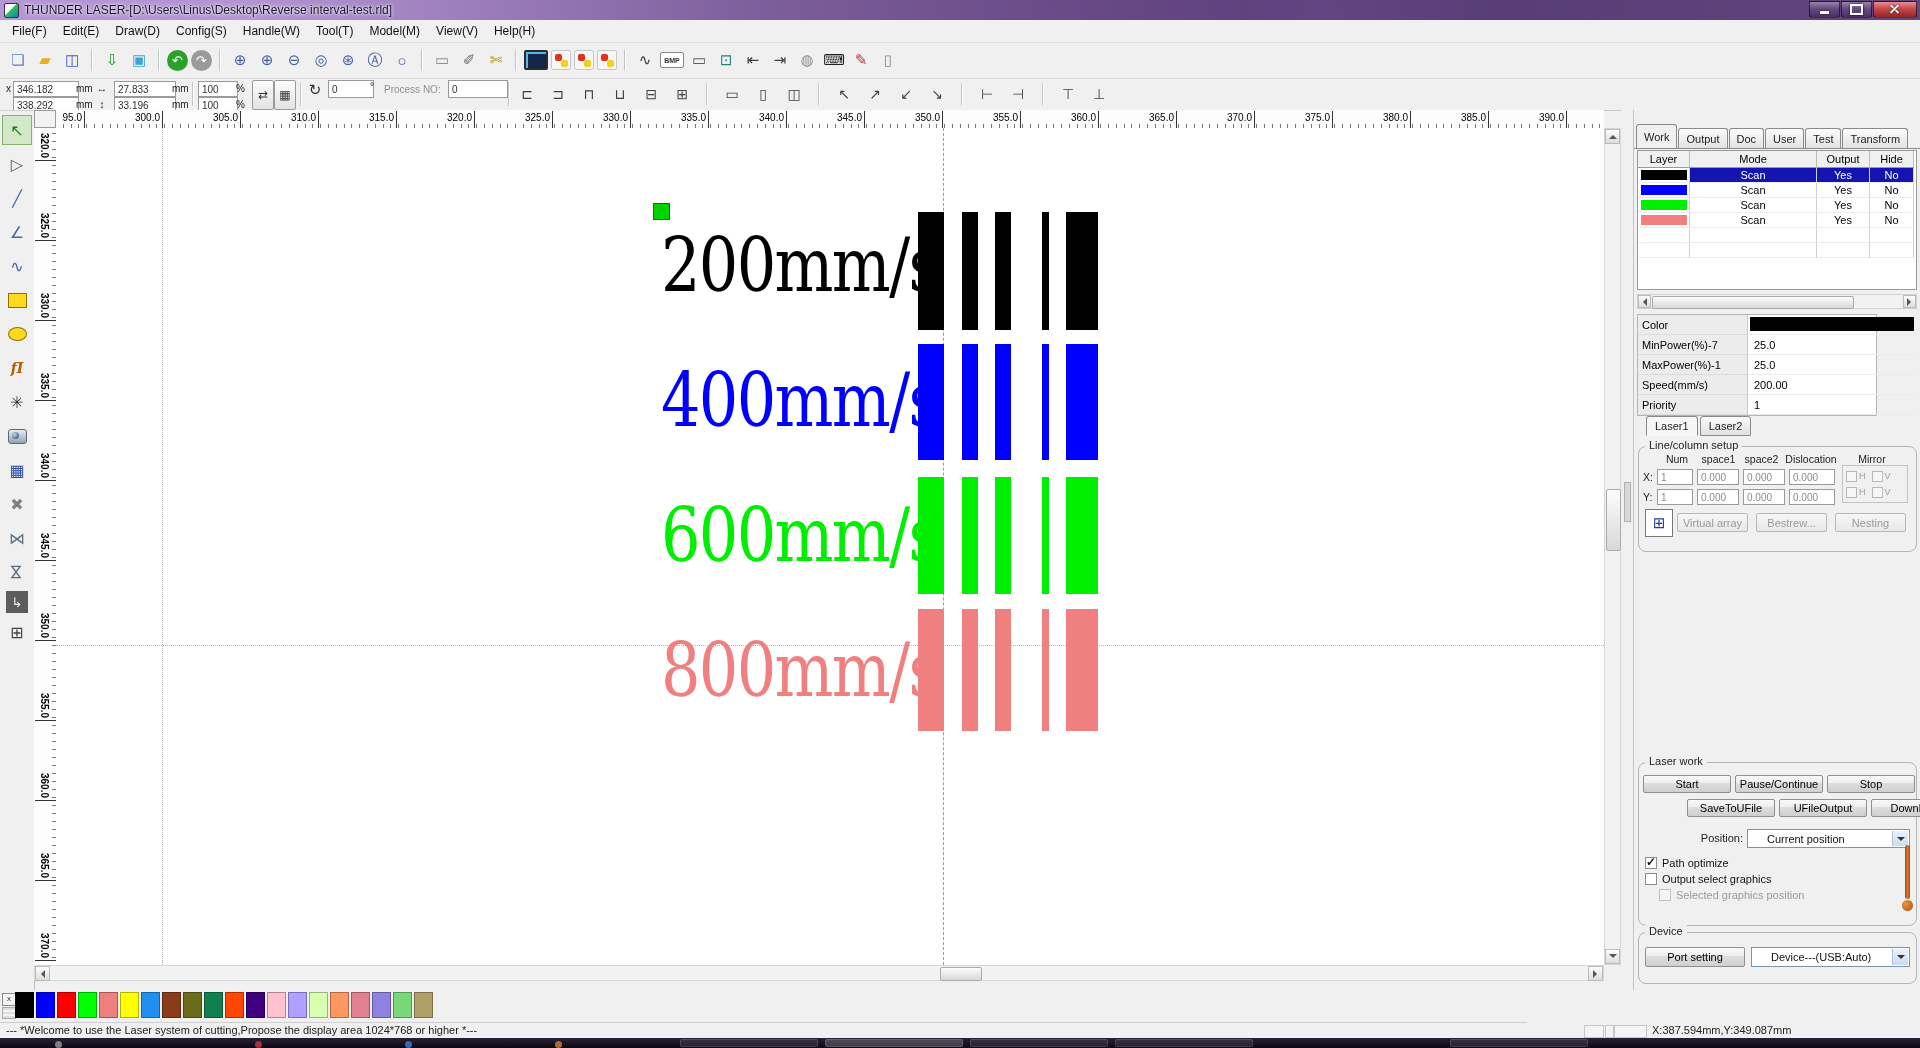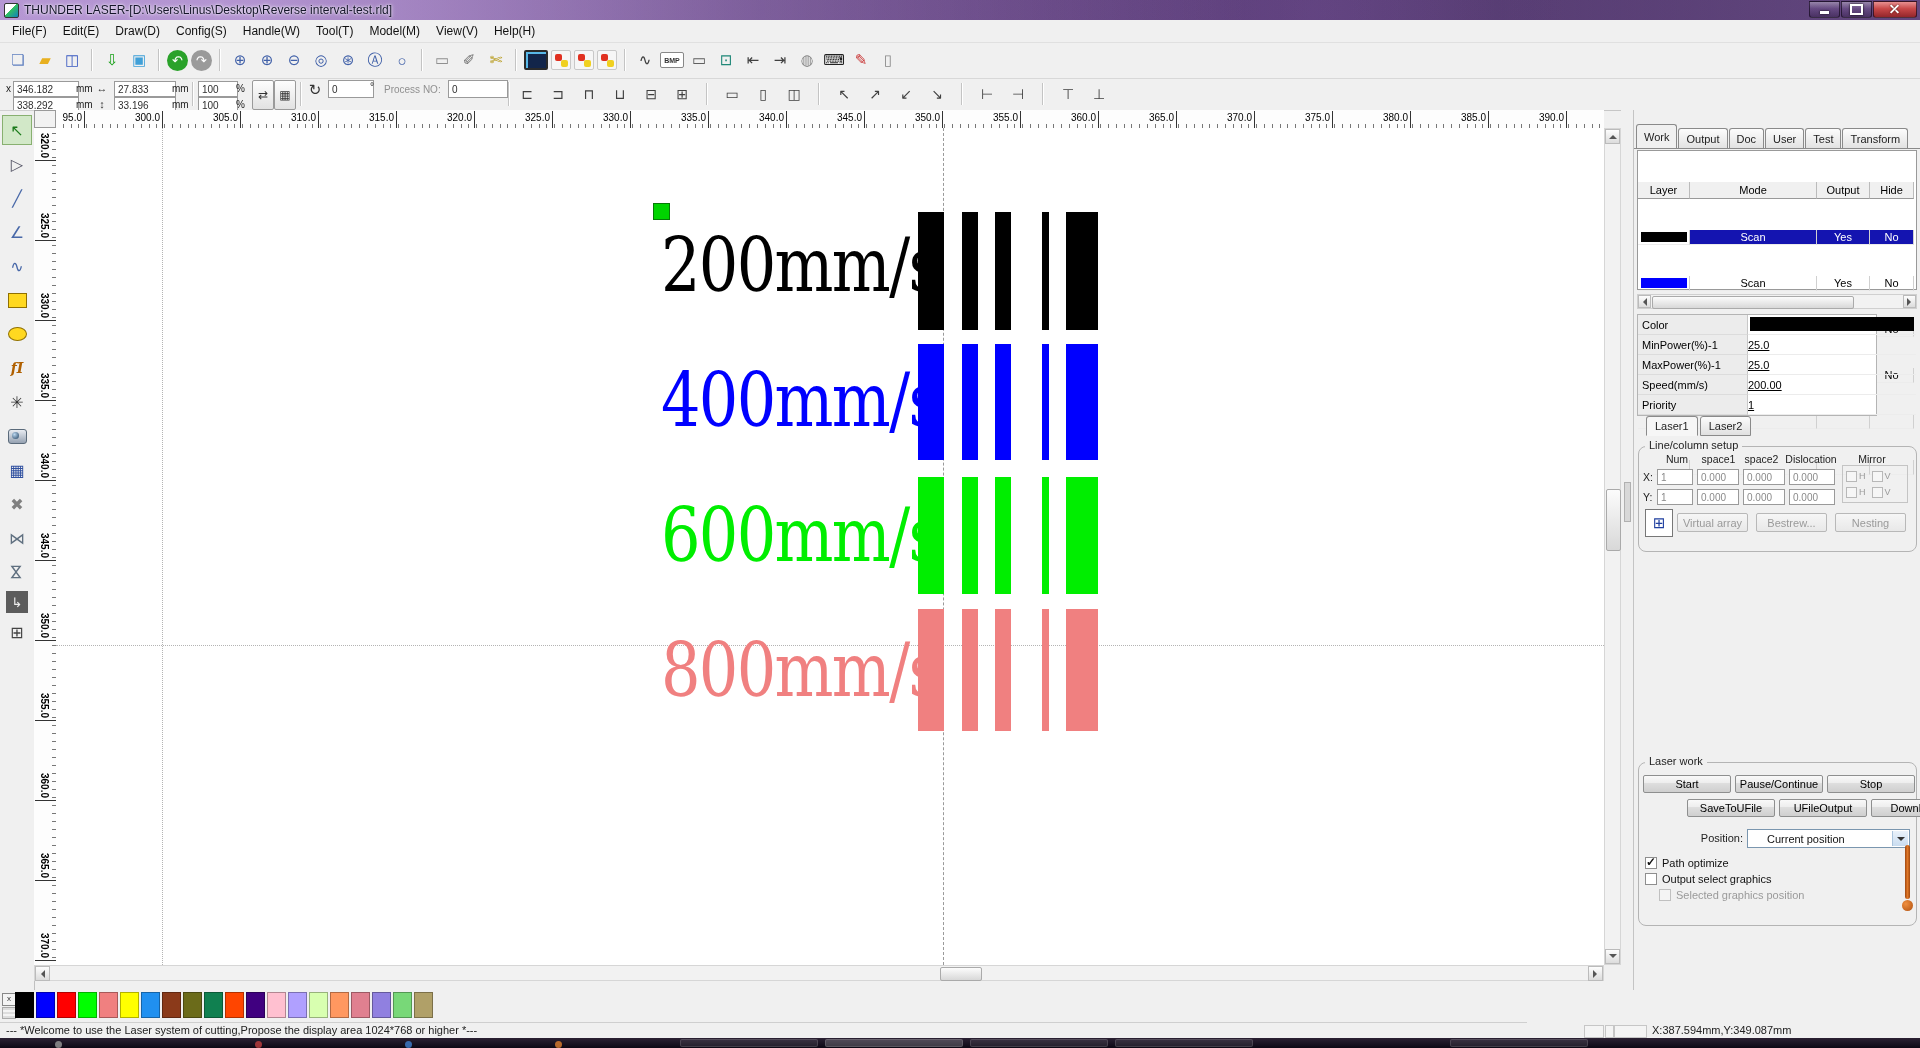--- a/index.html
+++ b/index.html
@@ -108,32 +108,32 @@
   #splitter{position:absolute;left:1621px;top:110px;width:12px;height:882px;background:#f0f0f0;}
   #splitmark{position:absolute;left:3px;top:372px;width:5px;height:38px;background:#d8d8d8;border:1px solid #b0b0b0;}
   
   #panel{position:absolute;left:1633px;top:110px;width:287px;height:882px;background:#f0f0f0;border-left:1px solid #c4c4c4;font-size:11px;}
   #ptabs{position:absolute;top:15px;left:2px;display:flex;align-items:flex-end;height:23px;}
   .ptab{height:19px;padding:0 7px;display:flex;align-items:center;background:linear-gradient(#fcfcfc,#e2e2e2);
     border:1px solid #8a8a8a;border-bottom:none;border-radius:3px 3px 0 0;margin-right:1px;color:#222;}
   .ptab.active{height:23px;background:#f0f0f0;z-index:2;}
   #ptabline{position:absolute;top:38px;left:0;width:287px;height:1px;background:#8a8a8a;}
   #layertable{position:absolute;left:3px;top:40px;width:280px;height:140px;background:#fff;border:1px solid #999;box-sizing:border-box;}
-  .lt-row{display:grid;grid-template-columns:52px 127px 53px 44px;margin-top:31px;}
+  .lt-row{display:grid;grid-template-columns:52px 127px 53px 44px;}
   .lt-row .c{border-right:1px solid #d0d0d0;border-bottom:1px solid #ececec;height:14px;
     display:flex;align-items:center;justify-content:center;overflow:hidden;}
   .lt-head .c{background:#f0f0f0;border-bottom:1px solid #999;border-right:1px solid #bbb;height:16px;}
   .c.sel{background:#1414b0;color:#fff;}
   .sw{width:46px;height:10px;}
   #pscroll{position:absolute;left:3px;top:184px;width:280px;height:15px;background:#f2f2f2;border:1px solid #d0d0d0;box-sizing:border-box;}
   #propgrid{position:absolute;left:3px;top:204px;width:240px;border:1px solid #b4b4b4;background:#fff;box-sizing:border-box;}
   .pg-row{display:grid;grid-template-columns:110px 168px;height:20px;}
   .pg-l{background:#ececec;border-right:1px solid #c8c8c8;border-bottom:1px solid #dcdcdc;
     display:flex;align-items:center;padding-left:4px;}
-  .pg-v{border-bottom:1px solid #ececec;display:flex;align-items:center;position:relative;text-decoration:underline;}
+  .pg-v{border-bottom:1px solid #ececec;display:flex;align-items:center;padding-left:6px;position:relative;}
   .pg-sw{position:absolute;left:2px;top:2px;right:2px;bottom:3px;}
   #lasertabs{position:absolute;left:3px;top:306px;display:flex;margin-left:9px;}
   .ltab{height:18px;padding:0 8px;display:flex;align-items:center;background:linear-gradient(#fbfbfb,#e0e0e0);
     border:1px solid #8a8a8a;border-radius:3px 3px 0 0;margin-right:2px;color:#222;}
   .ltab.active{background:#f6f6f6;border-bottom-color:#f6f6f6;}
   .grp{position:absolute;border:1px solid #b4b4b4;border-radius:8px;}
   .legend{position:absolute;top:-8px;left:6px;background:#f0f0f0;padding:0 4px;font-size:11px;color:#222;}
   #lcgrp{left:4px;top:336px;width:277px;height:104px;}
   #lcheads{position:absolute;top:6px;left:18px;display:flex;font-size:10.5px;color:#222;}
   .lc-h{text-align:center;}
@@ -536,21 +536,21 @@
       <div class="sthumb" style="left:14px;top:1px;width:200px;height:11px;"></div>
     </div>
     <div id="propgrid">
         <div class="pg-row">
           <div class="pg-l">Color</div>
           <div class="pg-v">
             <div class="pg-sw" style="background: rgb(0, 0, 0);"></div>
           </div>
         </div>
         <div class="pg-row">
-          <div class="pg-l">MinPower(%)-1</div>
+          <div class="pg-l">MinPower(%)-7</div>
           <div class="pg-v">25.0</div>
         </div>
         <div class="pg-row">
           <div class="pg-l">MaxPower(%)-1</div>
           <div class="pg-v">25.0</div>
         </div>
         <div class="pg-row">
           <div class="pg-l">Speed(mm/s)</div>
           <div class="pg-v">200.00</div>
         </div>
@@ -643,20 +643,28 @@
             <div class="box"></div>
             <div class="lbl">Selected graphics position</div>
           </div>
         </div>
       <div id="thermo">
         <div id="thermostem"></div>
         <div id="thermobulb"></div>
       </div>
     </div>
 
+    <div id="devgrp" class="grp">
+      <span class="legend">Device</span>
+      <div class="btn" id="portbtn">Port setting</div>
+      <div class="combo" id="devcombo">
+        <span>Device---(USB:Auto)</span>
+        <i class="carrow"></i>
+      </div>
+    </div>
   </div>
 
   <div id="palettebar">
     <div id="palx">x</div>
     <div id="palgrip"></div>
   <div class="pswatch" style="left: 15px; background: rgb(0, 0, 0);"></div>
       <div class="pswatch" style="left: 36px; background: rgb(0, 0, 255);"></div>
       <div class="pswatch" style="left: 57px; background: rgb(255, 0, 0);"></div>
       <div class="pswatch" style="left: 78px; background: rgb(0, 255, 0);"></div>
       <div class="pswatch" style="left: 99px; background: rgb(240, 128, 128);"></div>

